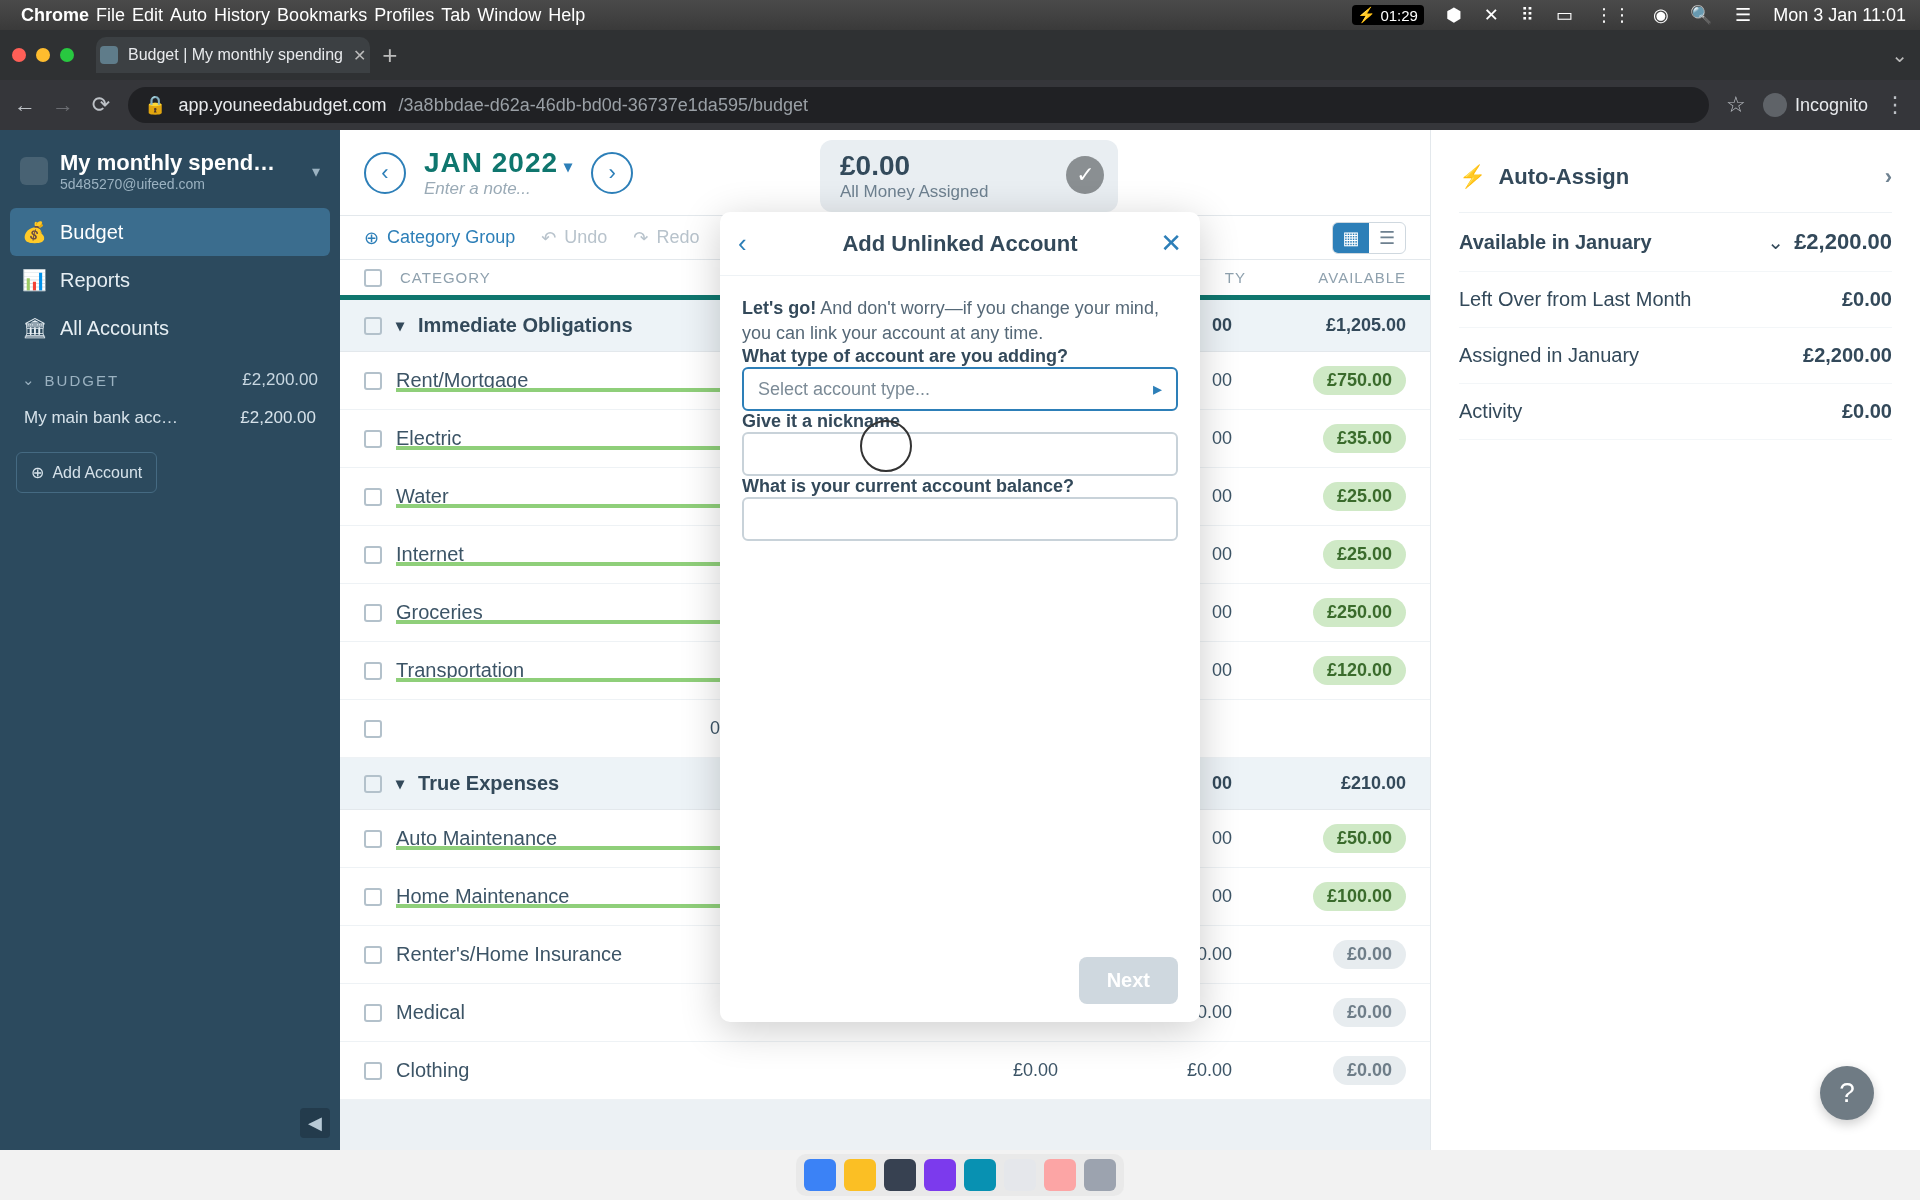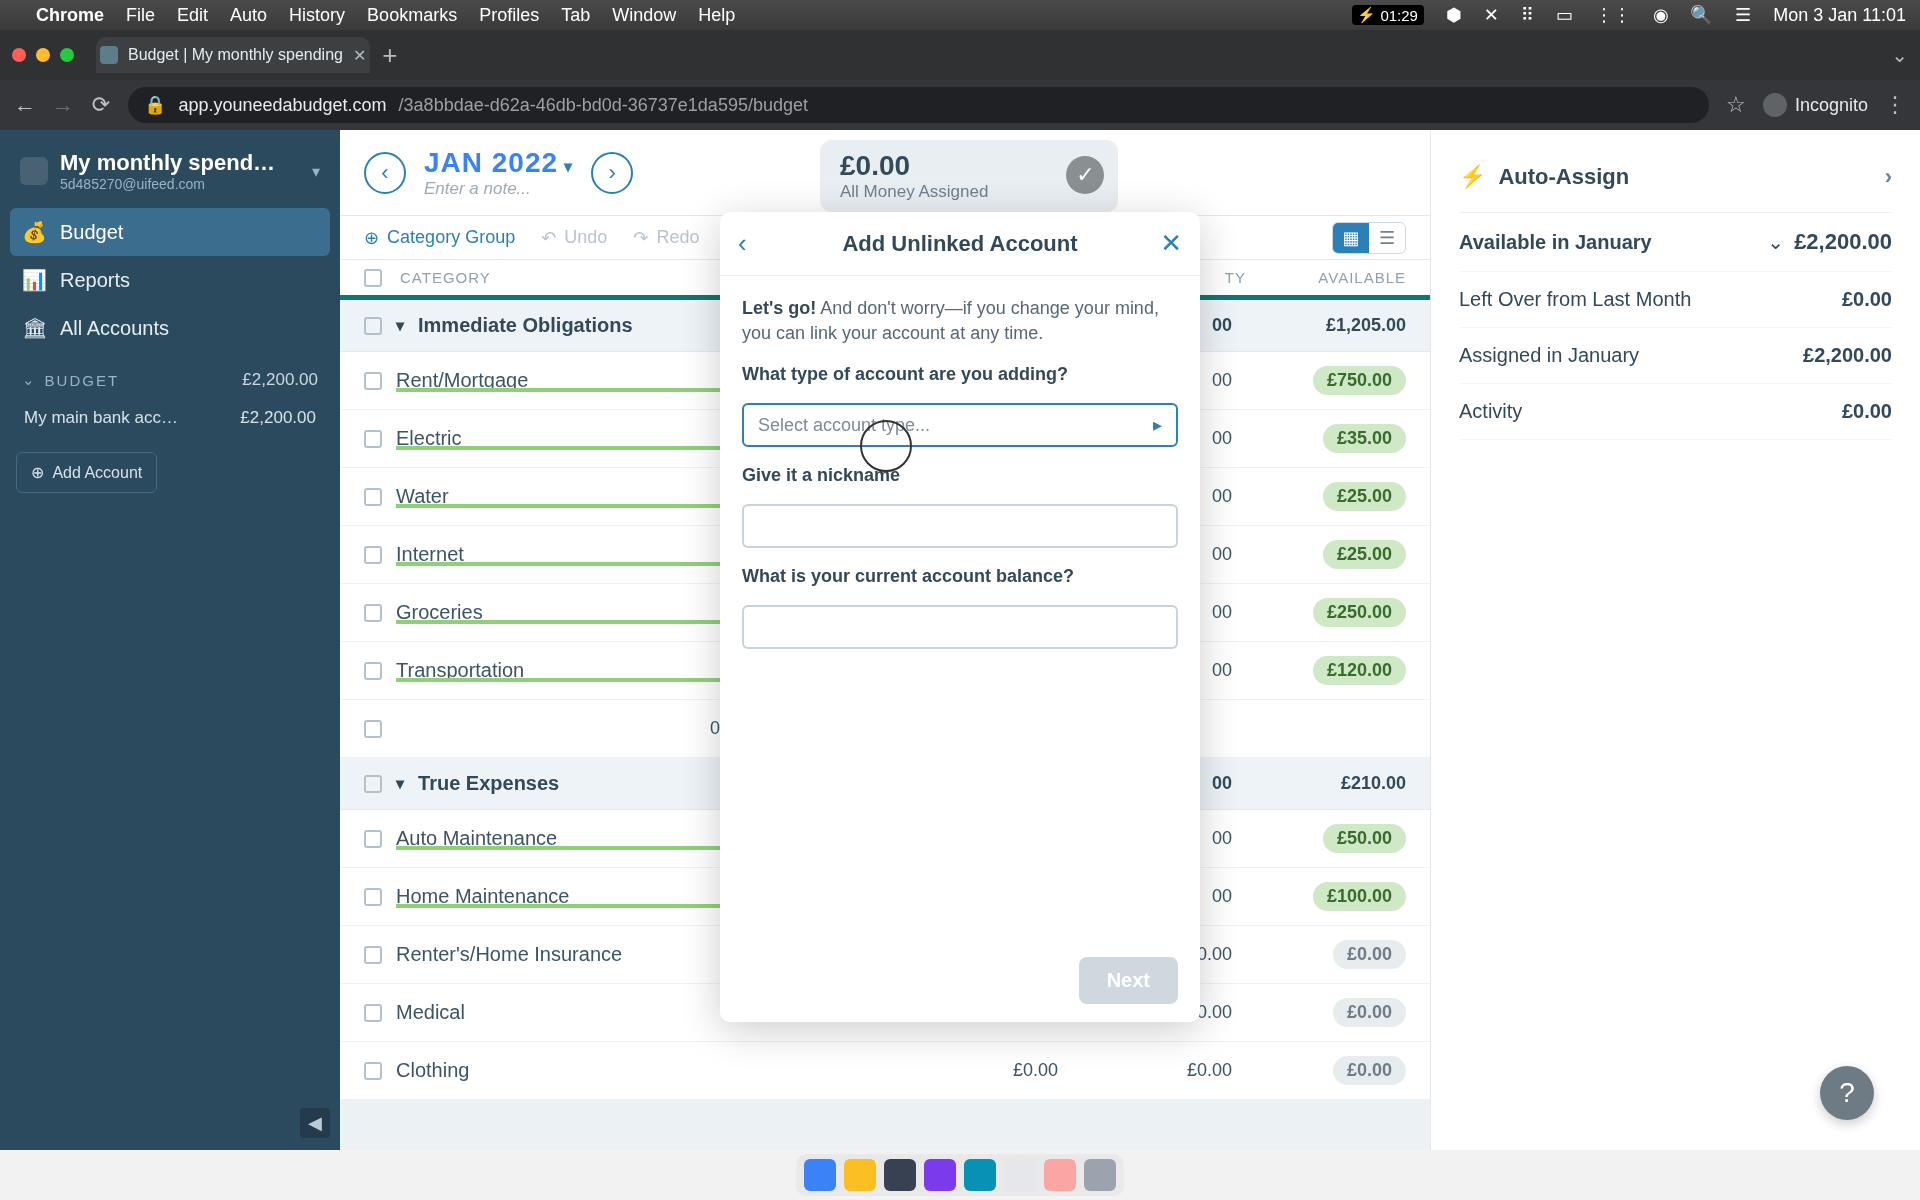--- a/index.html
+++ b/index.html
@@ -1,19 +1,19 @@
 <!DOCTYPE html>
 <html><head>
 <meta charset="utf-8">
 <style>
 * { margin: 0; padding: 0; box-sizing: border-box; font-family: -apple-system, BlinkMacSystemFont, "Segoe UI", Helvetica, Arial, sans-serif; }
 body { width: 1920px; height: 1200px; overflow: hidden; background: #f2f2f2; }
 
 
-.mac-menubar { height: 30px; background: linear-gradient(#4a4a4a,#3a3a3a); display:flex; align-items:center; color:#fff; font-size:18px; padding:0 14px; gap:22px; }
+.mac-menubar { height: 30px; background: linear-gradient(#4a4a4a,#3a3a3a); display:flex; align-items:center; color:#fff; font-size:18px; padding:0 14px; gap:7px; }
 .mac-menubar .apple { font-size:20px; }
 .mac-menubar .right { margin-left:auto; display:flex; align-items:center; gap:22px; }
 .batt { background:#000; color:#fff; border-radius:4px; padding:1px 6px; font-size:15px; display:flex; align-items:center; gap:4px;}
 .batt .bolt { color:#d93025; }
 
 
 .browser-tabs { height:50px; background:#2f3133; display:flex; align-items:center; padding:0 12px; gap:12px; }
 .traffic { display:flex; gap:10px; align-items:center; margin-right:10px; }
 .traffic .dot { width:14px; height:14px; border-radius:50%; }
 .dot.red{background:#ff5f57}.dot.yellow{background:#febc2e}.dot.green{background:#28c840}
@@ -49,21 +49,21 @@
 .side-acct { padding:10px 14px; display:flex; font-size:17px; color:#d6e2ea;}
 .side-acct .amt{margin-left:auto;}
 .side-add { margin:14px 6px; padding:10px 14px; border:1px solid #456a82; border-radius:6px; color:#d6e2ea; font-size:16px; display:flex; align-items:center; gap:8px; width:fit-content;}
 .side-collapse { margin-top:auto; align-self:flex-end; width:30px; height:30px; background:#233b4c; color:#b8cad6; display:flex; align-items:center; justify-content:center; border-radius:4px; font-size:18px;}
 
 
 .main { flex:1; display:flex; flex-direction:column; }
 .month-bar { height:86px; display:flex; align-items:center; padding:8px 24px; gap:18px; background:#fff; border-bottom:1px solid #e3e8ec; position:relative;}
 .arrow-btn { width:42px; height:42px; border:2px solid #2d7fb8; border-radius:50%; display:flex; align-items:center; justify-content:center; color:#2d7fb8; font-size:22px;}
 .month-txt { display:flex; flex-direction:column; }
-.month-txt .m { font-size:28px; color:#3b82f6; font-weight:800; letter-spacing:1px;}
+.month-txt .m { font-size:28px; color:#0f766e; font-weight:800; letter-spacing:1px;}
 .month-txt .m .drop{color:#2d7fb8; font-size:16px; margin-left:6px;}
 .month-txt .note{ color:#9aaab6; font-style:italic; font-size:17px;}
 .assign-card { position:absolute; left:480px; top:10px; background:#e9eef2; border-radius:12px; padding:10px 130px 10px 20px; }
 .assign-card .big{ font-size:28px; font-weight:800; color:#334a5b;}
 .assign-card .lbl{ color:#6e8190; font-size:17px;}
 .assign-card .check{ position:absolute; right:14px; top:16px; width:38px; height:38px; border-radius:50%; background:#8a8f92; color:#fff; display:flex; align-items:center; justify-content:center; font-size:22px;}
 
 .toolbar { height:44px; display:flex; align-items:center; gap:26px; padding:0 24px; color:#2d7fb8; font-size:18px; background:#fff; border-bottom:1px solid #e3e8ec;}
 .toolbar .tool{display:flex; align-items:center; gap:8px;}
 .toolbar .faded{color:#b8c3cc;}
@@ -98,21 +98,21 @@
 .insp-head .amt{font-size:22px;}
 .insp-head .lbl{font-weight:700;}
 
 
 .modal-back { position:absolute; top:130px; left:0; right:0; bottom:0; pointer-events:none; }
 .modal { position:absolute; left:720px; top:82px; width:480px; height:810px; background:#fff; border-radius:10px; box-shadow:0 8px 40px rgba(0,0,0,.2); display:flex; flex-direction:column; pointer-events:auto;}
 .modal-head{ height:64px; display:flex; align-items:center; justify-content:center; position:relative; border-bottom:1px solid #eef2f5;}
 .modal-head .title{ font-size:22px; font-weight:700; color:#33495a;}
 .modal-head .back{ position:absolute; left:18px; color:#2d7fb8; font-size:26px;}
 .modal-head .close{ position:absolute; right:18px; color:#2d7fb8; font-size:26px;}
-.modal-body{ padding:20px 22px; flex:1; display:flex; flex-direction:column; gap:18px;}
+.modal-body{ padding:20px 22px; flex:1; display:flex; flex-direction:column; }
 .modal-body .lead{ font-size:18px; color:#556877; line-height:1.4;}
 .modal-body .lead b{color:#33495a;}
 .modal-body label{ font-size:18px; font-weight:700; color:#33495a;}
 .select-box{ border:2px solid #2d7fb8; border-radius:6px; height:44px; display:flex; align-items:center; padding:0 14px; color:#7c8b97; font-size:18px; cursor:pointer;}
 .select-box .arrow{ margin-left:auto; color:#2d7fb8;}
 .text-input{ border:2px solid #c8d2d9; border-radius:6px; height:44px; width:100%; padding:0 12px; font-size:18px;}
 .modal-foot{ padding:18px 22px; display:flex; justify-content:flex-end;}
 .next-btn{ background:#cfd8df; color:#fff; border:none; border-radius:8px; padding:12px 28px; font-size:20px; font-weight:600;}
 
 

